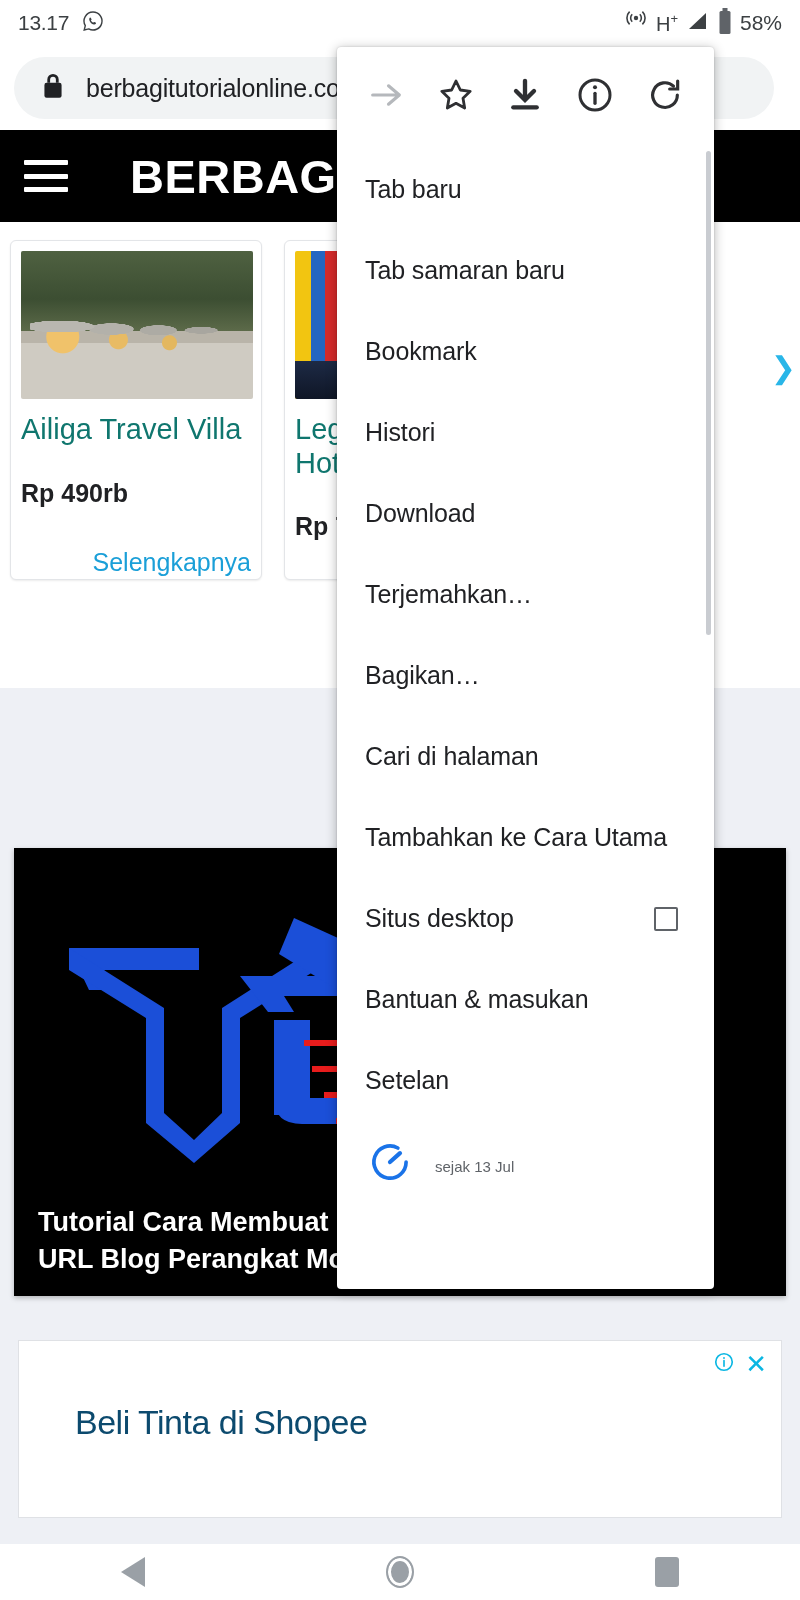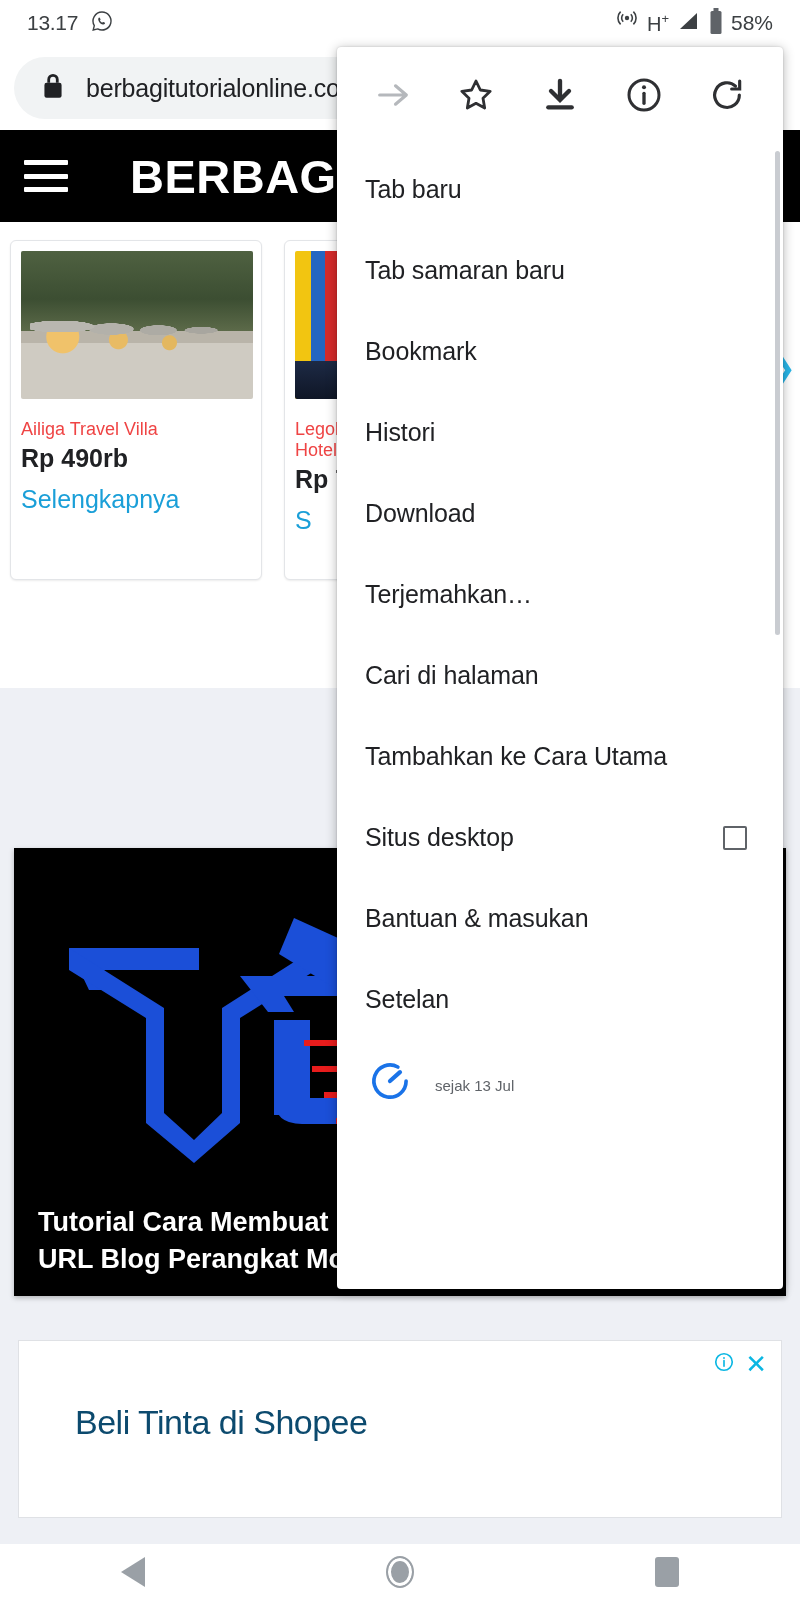--- a/index.html
+++ b/index.html
@@ -9,21 +9,21 @@
     background: #ffffff;
     overflow: hidden;
   }
   #screen { position: relative; width: 800px; height: 1600px; background: #fff; }
 
   
   .statusbar {
     position: absolute; left: 0; top: 0; width: 800px; height: 46px;
     background: #ffffff; color: #3c4043;
     display: flex; align-items: center; justify-content: space-between;
-    padding: 0 27px;
+    padding: 0 18px;
   }
   .sb-left { display: flex; align-items: center; gap: 12px; }
   .sb-time { font-size: 21px; letter-spacing: -0.3px; color: #3c4043; }
   .sb-right { display: flex; align-items: center; gap: 8px; }
   .sb-right .net { font-size: 20px; color: #3c4043; }
   .sb-batt-text { font-size: 21px; color: #3c4043; }
 
   
   .omnibox-wrap {
     position: absolute; left: 0; top: 46px; width: 800px; height: 84px;
@@ -85,23 +85,23 @@
   }
   .thumb-lego {
     background:
       repeating-linear-gradient(90deg,#f2c511 0 16px,#2466c1 16px 30px,#d62b2b 30px 44px,#f0f0ee 44px 58px),
       #1a3c78;
   }
   .thumb-lego::after{
     content:""; position:absolute; left:0; bottom:0; width:100%; height:26%;
     background: linear-gradient(#1d2a45,#0f1626);
   }
-  .hcard .hname { font-size: 18px; color: #ef4444; margin-top: 20px; line-height: 1.16; }
-  .hcard .hprice { font-size: 25px; color: #202124; font-weight: bold; margin-top: 4px; }
-  .hcard .hmore { font-size: 25px; color: #1a9fd8; margin-top: 12px; text-align: left; }
+  .hcard .hname { font-size: 29px; color: #0f766e; margin-top: 14px; line-height: 1.16; }
+  .hcard .hprice { font-size: 25px; color: #202124; font-weight: bold; margin-top: 32px; }
+  .hcard .hmore { font-size: 25px; color: #1a9fd8; margin-top: 40px; text-align: right; }
   .carousel-next {
     position: absolute; right: 4px; top: 128px; color: #29b6e8; font-size: 30px; font-weight: 300;
   }
 
   .article-card {
     position: absolute; left: 14px; top: 718px; width: 772px; height: 448px;
     background: #000; box-shadow: 0 2px 5px rgba(0,0,0,.25); overflow: hidden;
   }
   .logo-art { position: absolute; left: 30px; top: 60px; width: 560px; height: 260px; }
   .article-title {
@@ -115,21 +115,21 @@
   }
   .ad-title {
     position: absolute; left: 56px; top: 62px; font-size: 34px; color: #0c4a6e;
     letter-spacing: -0.5px;
   }
   .ad-icons { position: absolute; right: 14px; top: 10px; display: flex; gap: 10px; align-items: center; color: #0bb7e3; }
   .ad-icons .x { font-size: 26px; line-height: 1; }
 
   
   .menu {
-    position: absolute; left: 337px; top: 47px; width: 446px; height: 1242px;
+    position: absolute; left: 337px; top: 47px; width: 377px; height: 1242px;
     background: #fff; border-radius: 4px;
     box-shadow: 0 2px 12px rgba(0,0,0,.30), 0 0 2px rgba(0,0,0,.18);
     overflow: hidden;
   }
   .menu-iconrow {
     height: 96px; display: flex; align-items: center; justify-content: space-around;
     padding: 0 14px;
   }
   .menu-iconrow .mi { width: 52px; height: 52px; display: flex; align-items: center; justify-content: center; }
   .menu-items { padding-top: 6px; }
@@ -330,20 +330,23 @@
       <div class="menu-item">
         <span class="label">Histori</span>
       </div>
       <div class="menu-item">
         <span class="label">Download</span>
       </div>
       <div class="menu-item">
         <span class="label">Terjemahkan…</span>
       </div>
       <div class="menu-item">
+        <span class="label">Bagikan…</span>
+      </div>
+      <div class="menu-item">
         <span class="label">Cari di halaman</span>
       </div>
       <div class="menu-item">
         <span class="label">Tambahkan ke Cara Utama</span>
       </div>
       <div class="menu-item">
         <span class="label">Situs desktop</span>
         <span class="checkbox"></span>
       </div>
       <div class="menu-item">

